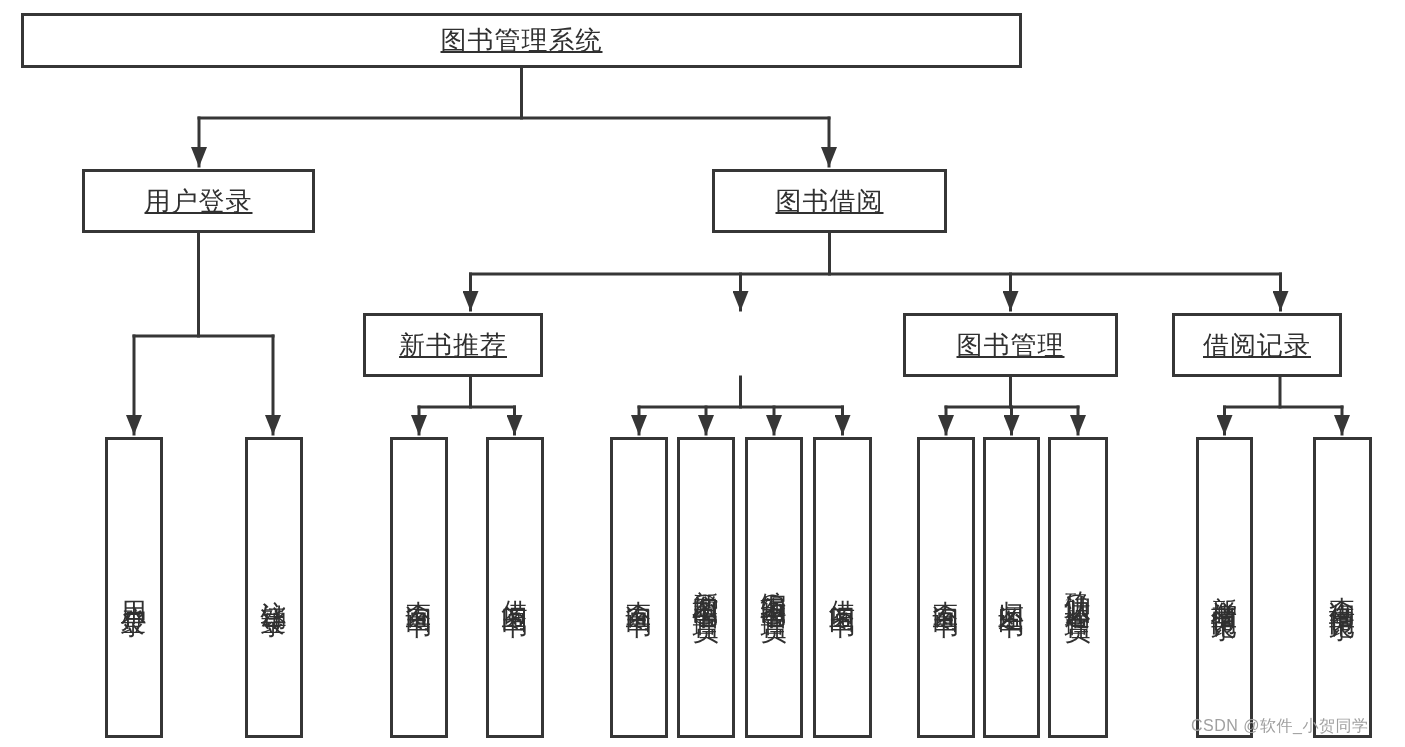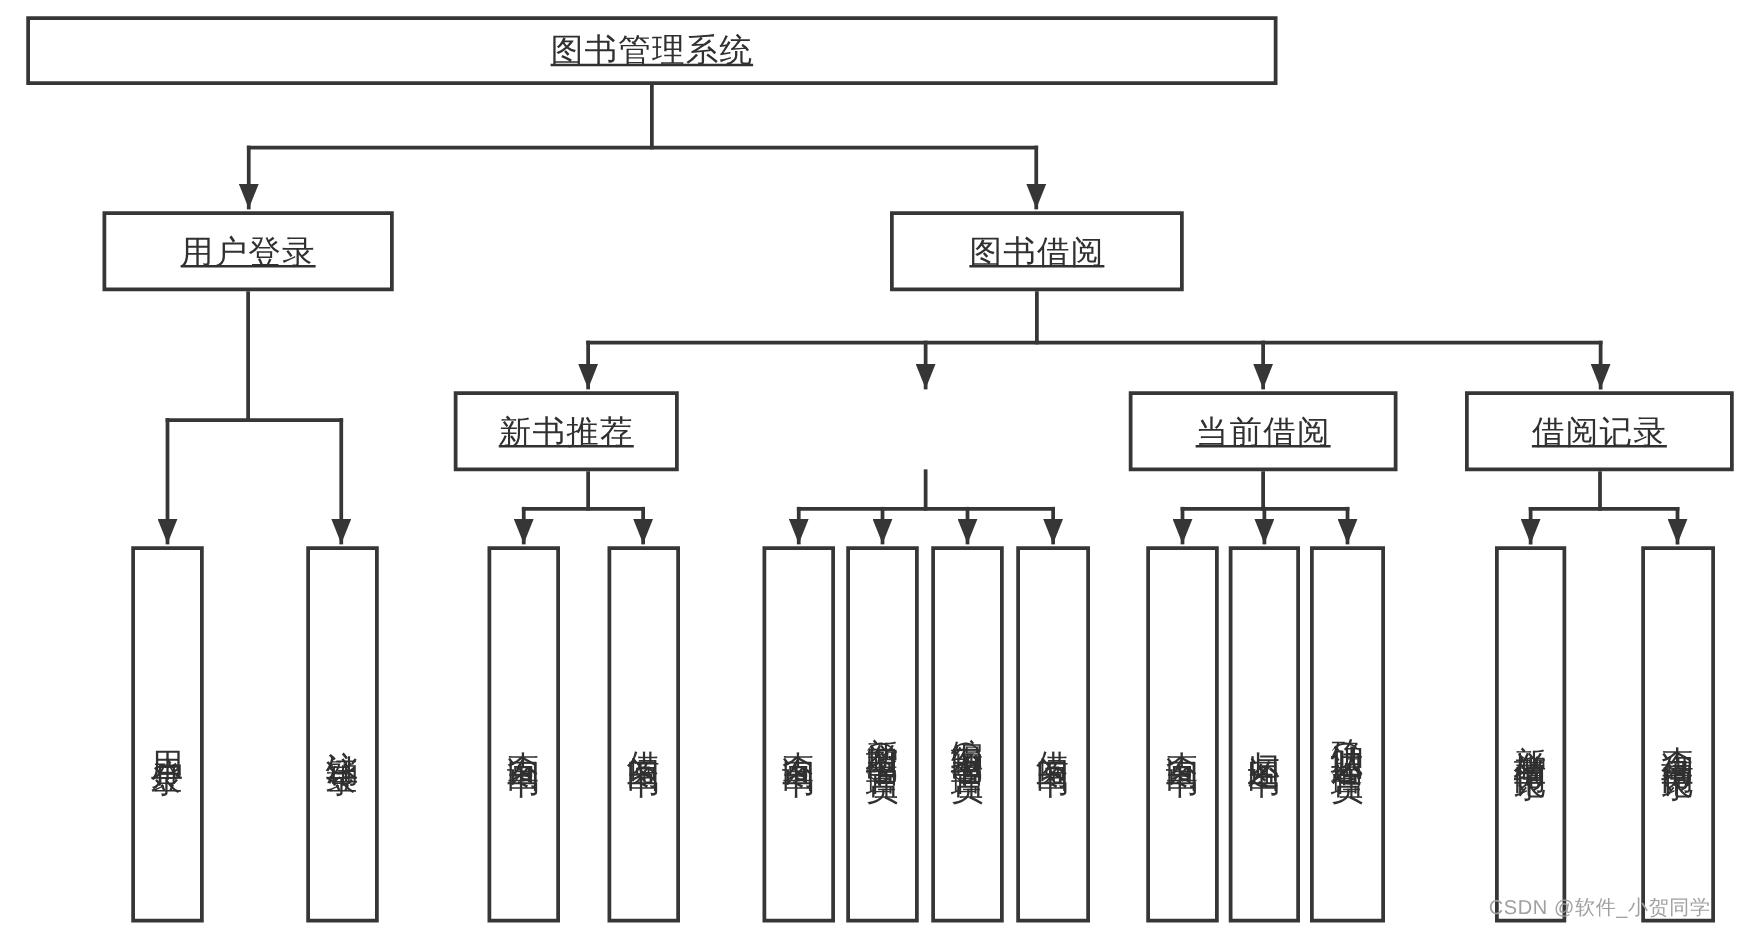--- a/index.html
+++ b/index.html
@@ -130,23 +130,23 @@
     <span class="lbl">用户登录</span>
   </div>
   <div class="hbox" style="left:712px;top:169px;width:235px">
     <span class="lbl">图书借阅</span>
   </div>
 
   <div class="hbox" style="left:363px;top:313px;width:180px">
     <span class="lbl">新书推荐</span>
   </div>
   <div class="hbox" style="left:903px;top:313px;width:215px">
-    <span class="lbl">当前借阅</span>
+    <span class="lbl">图书管理</span>
   </div>
-  <div class="hbox" style="left:1172px;top:313px;width:215px">
+  <div class="hbox" style="left:1172px;top:313px;width:170px">
     <span class="lbl">借阅记录</span>
   </div>
 
   <div class="vbox" style="left:105px">
     <span class="lbl">用户登录</span>
   </div>
   <div class="vbox" style="left:245px">
     <span class="lbl">注销登录</span>
   </div>
 

